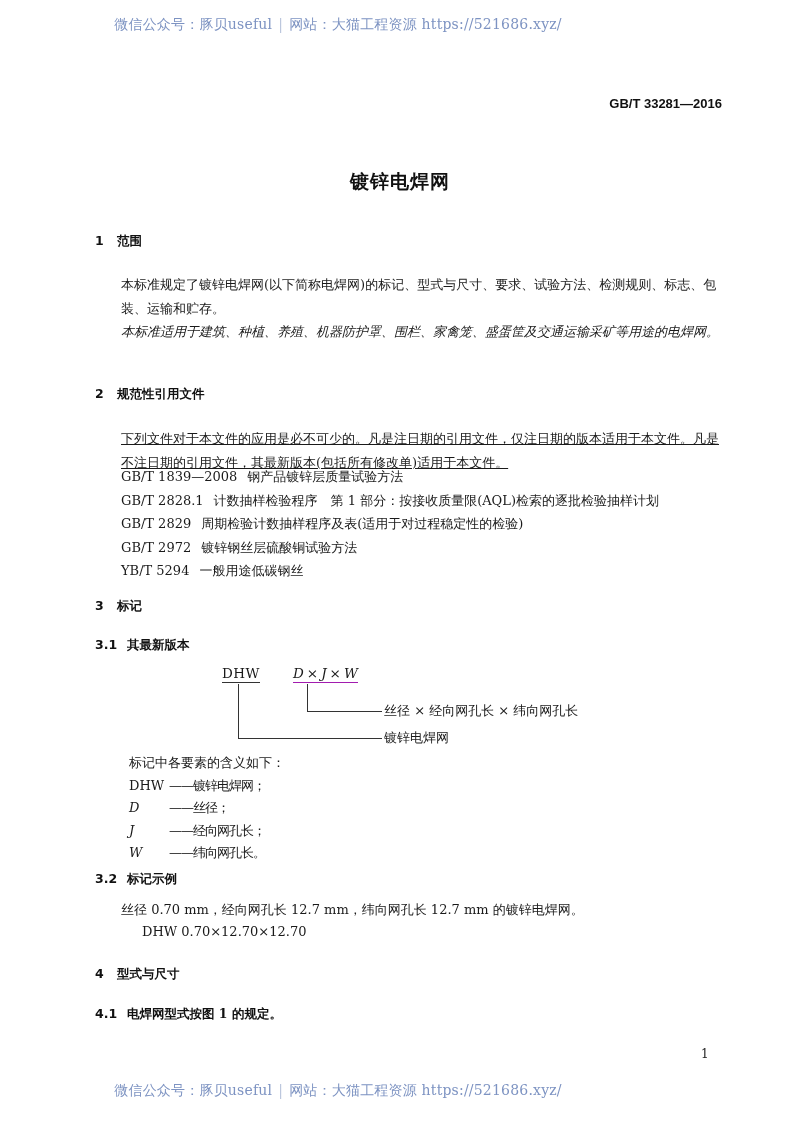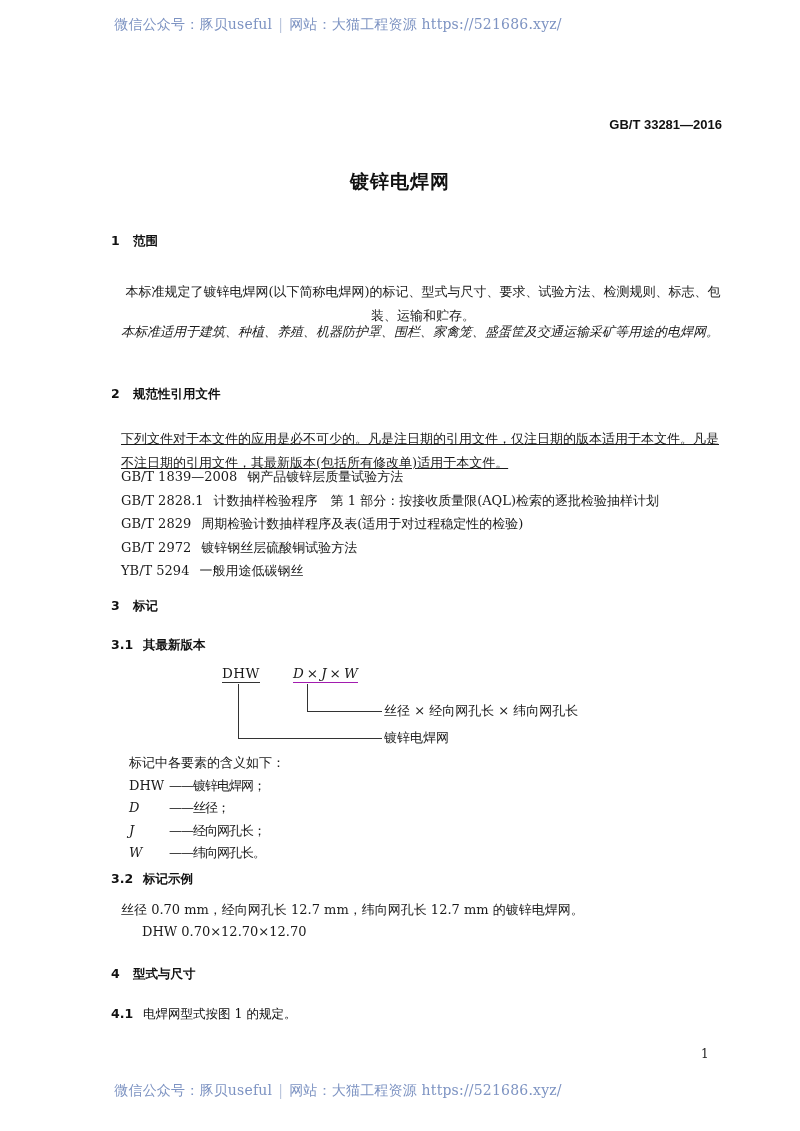--- a/index.html
+++ b/index.html
@@ -30,42 +30,40 @@
   .wm-bottom { top: 1082px; }
 
   .std-code {
     position: absolute;
     top: 96px;
     right: 78px;
     font-family: "Liberation Sans", "DejaVu Sans", sans-serif;
     font-weight: bold;
     font-size: 13px;
     color: #111;
-    margin-top: 21px;
   }
   .doc-title {
     position: absolute;
     top: 169px;
     left: 0;
     width: 800px;
     text-align: center;
     font-family: "DejaVu Sans", "Liberation Sans", sans-serif;
     font-weight: bold;
     font-size: 19px;
     letter-spacing: 1px;
     color: #111;
   }
   .h {
     position: absolute;
     left: 95px;
     font-family: "DejaVu Sans", "Liberation Sans", sans-serif;
     font-weight: bold;
     font-size: 12.5px;
     color: #111;
-    margin-left: 16px;
   }
   .h .num { display: inline-block; }
   .h1 .num { width: 22px; }
   .h2 .num { width: 32px; }
   .p {
     position: absolute;
     left: 95px;
     width: 630px;
     font-size: 13px;
     line-height: 24px;
@@ -130,21 +128,21 @@
   <span>微信公众号：豚贝useful</span><span class="sep">|</span><span>网站：大猫工程资源 https://521686.xyz/</span>
 </div>
 
 <div class="std-code">GB/T 33281—2016</div>
 
 <div class="doc-title">镀锌电焊网</div>
 
 <div class="h h1" style="top:233px;">
   <span class="num">1</span><span>范围</span>
 </div>
-<div class="p" style="top:280px;text-align:center;">
+<div class="p" style="top:273px;">
   <div class="indent">本标准规定了镀锌电焊网(以下简称电焊网)的标记、型式与尺寸、要求、试验方法、检测规则、标志、包装、运输和贮存。</div>
 </div>
 <div class="p" style="top:320px;font-style:italic;">
   <div class="indent">本标准适用于建筑、种植、养殖、机器防护罩、围栏、家禽笼、盛蛋筐及交通运输采矿等用途的电焊网。</div>
 </div>
 
 <div class="h h1" style="top:386px;">
   <span class="num">2</span><span>规范性引用文件</span>
 </div>
 <div class="p" style="top:427px;text-decoration:underline;">
@@ -189,20 +187,20 @@
 <div class="h h2" style="top:871px;">
   <span class="num">3.2</span><span>标记示例</span>
 </div>
 <div class="p" style="top:898px; left:121px; width:600px;">丝径 0.70 mm，经向网孔长 12.7 mm，纬向网孔长 12.7 mm 的镀锌电焊网。</div>
 <div class="p" style="top:920px; left:142px; width:400px;">DHW 0.70×12.70×12.70</div>
 
 <div class="h h1" style="top:966px;">
   <span class="num">4</span><span>型式与尺寸</span>
 </div>
 <div class="h h2" style="top:1006px;">
-  <span class="num">4.1</span><span style="font-weight:normal; font-family:'DejaVu Serif','Liberation Serif',serif;">电焊网型式按图 1 的规定。</span>
+  <span class="num">4.1</span><span style="font-weight:bold; font-family:'DejaVu Serif','Liberation Serif',serif;">电焊网型式按图 1 的规定。</span>
 </div>
 
 <div class="page-num">1</div>
 
 <div class="watermark wm-bottom">
   <span>微信公众号：豚贝useful</span><span class="sep">|</span><span>网站：大猫工程资源 https://521686.xyz/</span>
 </div>
 
 </body></html>

